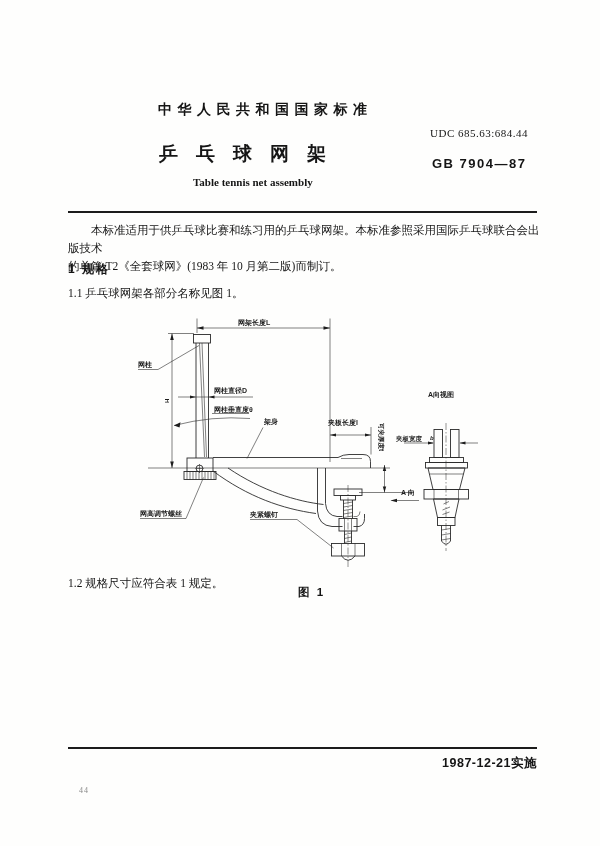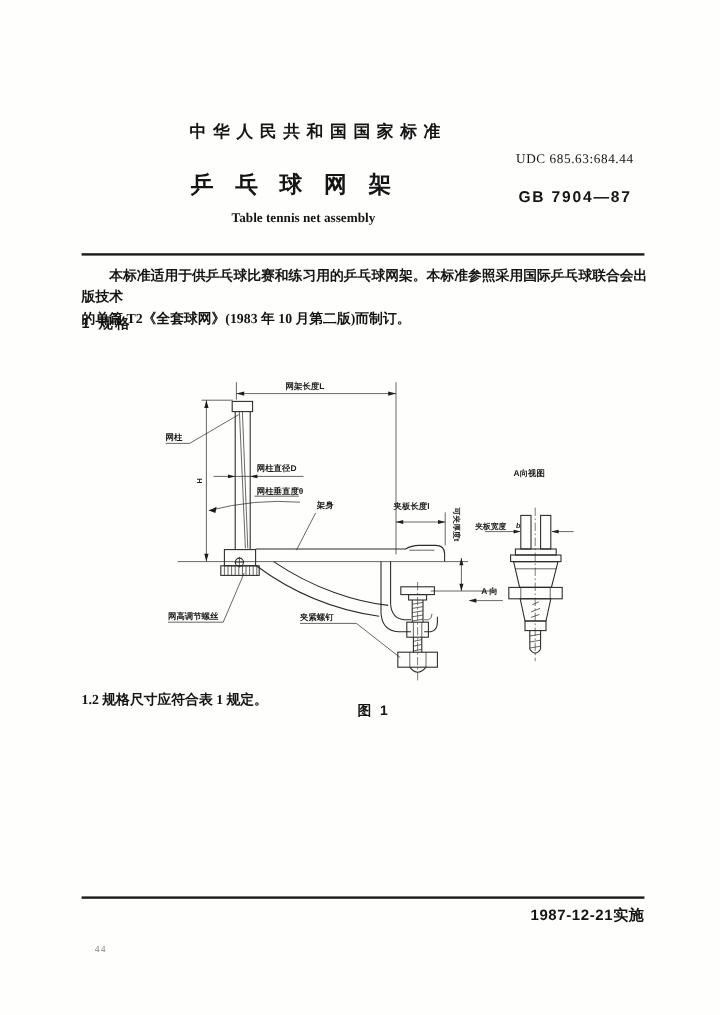--- a/index.html
+++ b/index.html
@@ -3,21 +3,21 @@
 <meta charset="utf-8">
 <style>
   html,body{margin:0;padding:0;background:#ffffff;}
   .page{
     position:relative;width:600px;height:846px;margin:0 auto;
     background:#fefefd;outline:1px solid #e3e3dd;overflow:hidden;
     color:#151515;font-family:"Liberation Serif", serif;
   }
   .abs{position:absolute;white-space:nowrap;}
   .hei{font-family:"Liberation Sans", sans-serif;font-weight:bold;}
-  .song{font-family:"Liberation Serif", serif;font-weight:700;}
+  .song{font-family:"Liberation Serif", serif;font-weight:400;}
   .std-title{left:158px;top:101px;font-size:14px;letter-spacing:5.5px;}
   .udc{left:430px;top:127px;font-size:11px;letter-spacing:.5px;font-family:"Liberation Serif",serif;font-weight:normal;}
   .doc-title{left:159px;top:141px;font-size:19px;letter-spacing:18px;}
   .gb-no{left:432px;top:156px;font-size:13px;letter-spacing:1.5px;font-family:"Liberation Sans",sans-serif;font-weight:bold;}
   .en-title{left:193px;top:176px;font-size:11px;font-weight:bold;text-align:center;}
   .rule{background:#1c1c1c;height:2px;width:469px;left:68px;}
   .rule1{top:211px;}
   .rule2{top:747px;height:2.4px;}
   .intro{left:68px;top:221px;width:472px;font-size:11.5px;line-height:18px;white-space:normal;}
   .intro .l1{text-indent:23px;}
@@ -47,20 +47,21 @@
   <div class="abs en-title">Table tennis net assembly</div>
 
   <div class="abs rule rule1"></div>
 
   <div class="abs song intro">
     <div class="l1">本标准适用于供乒乓球比赛和练习用的乒乓球网架。本标准参照采用国际乒乓球联合会出版技术</div>
     <div class="l2">的单篇 T2《全套球网》(1983 年 10 月第二版)而制订。</div>
   </div>
 
   <div class="abs hei sec1">1  规格</div>
+  <div class="abs song sec11">1.1  乒乓球网架各部分名称见图 1。</div>
 
   <svg class="fig" viewBox="130 300 360 295">
 
     <g>
       <path class="thin" d="M148,468 H390"></path>
     </g>
 
     <g>
       <rect class="ln" x="193.5" y="334.5" width="17" height="8.5"></rect>
       <path class="ln" d="M196,343 V458 M208.5,343 V458"></path>

